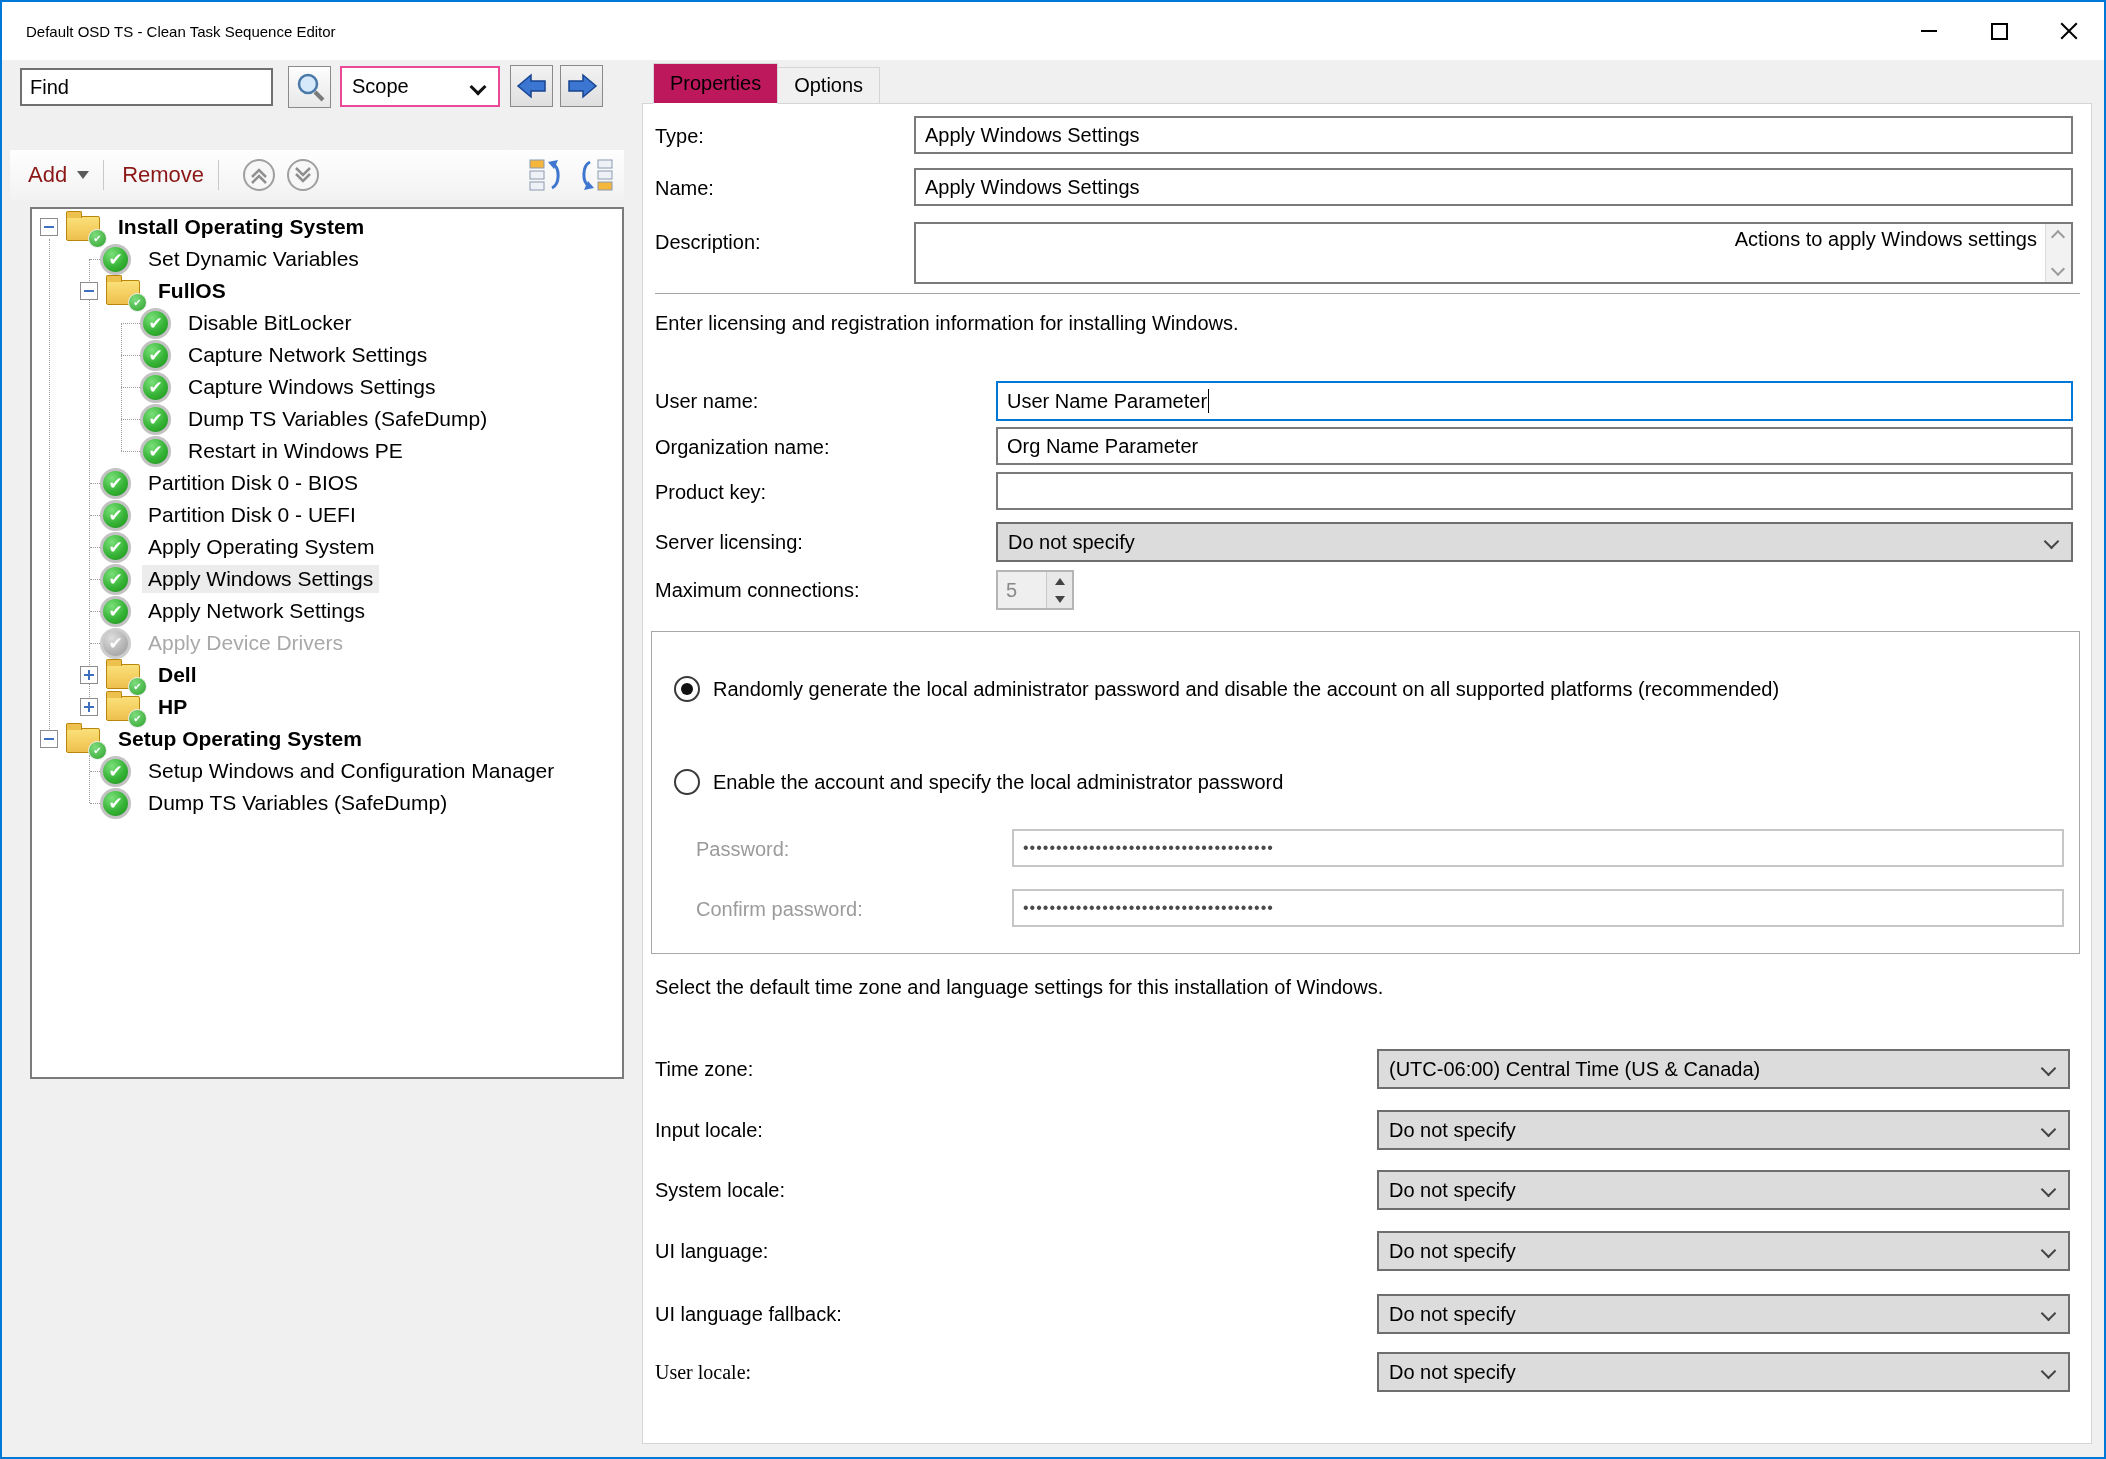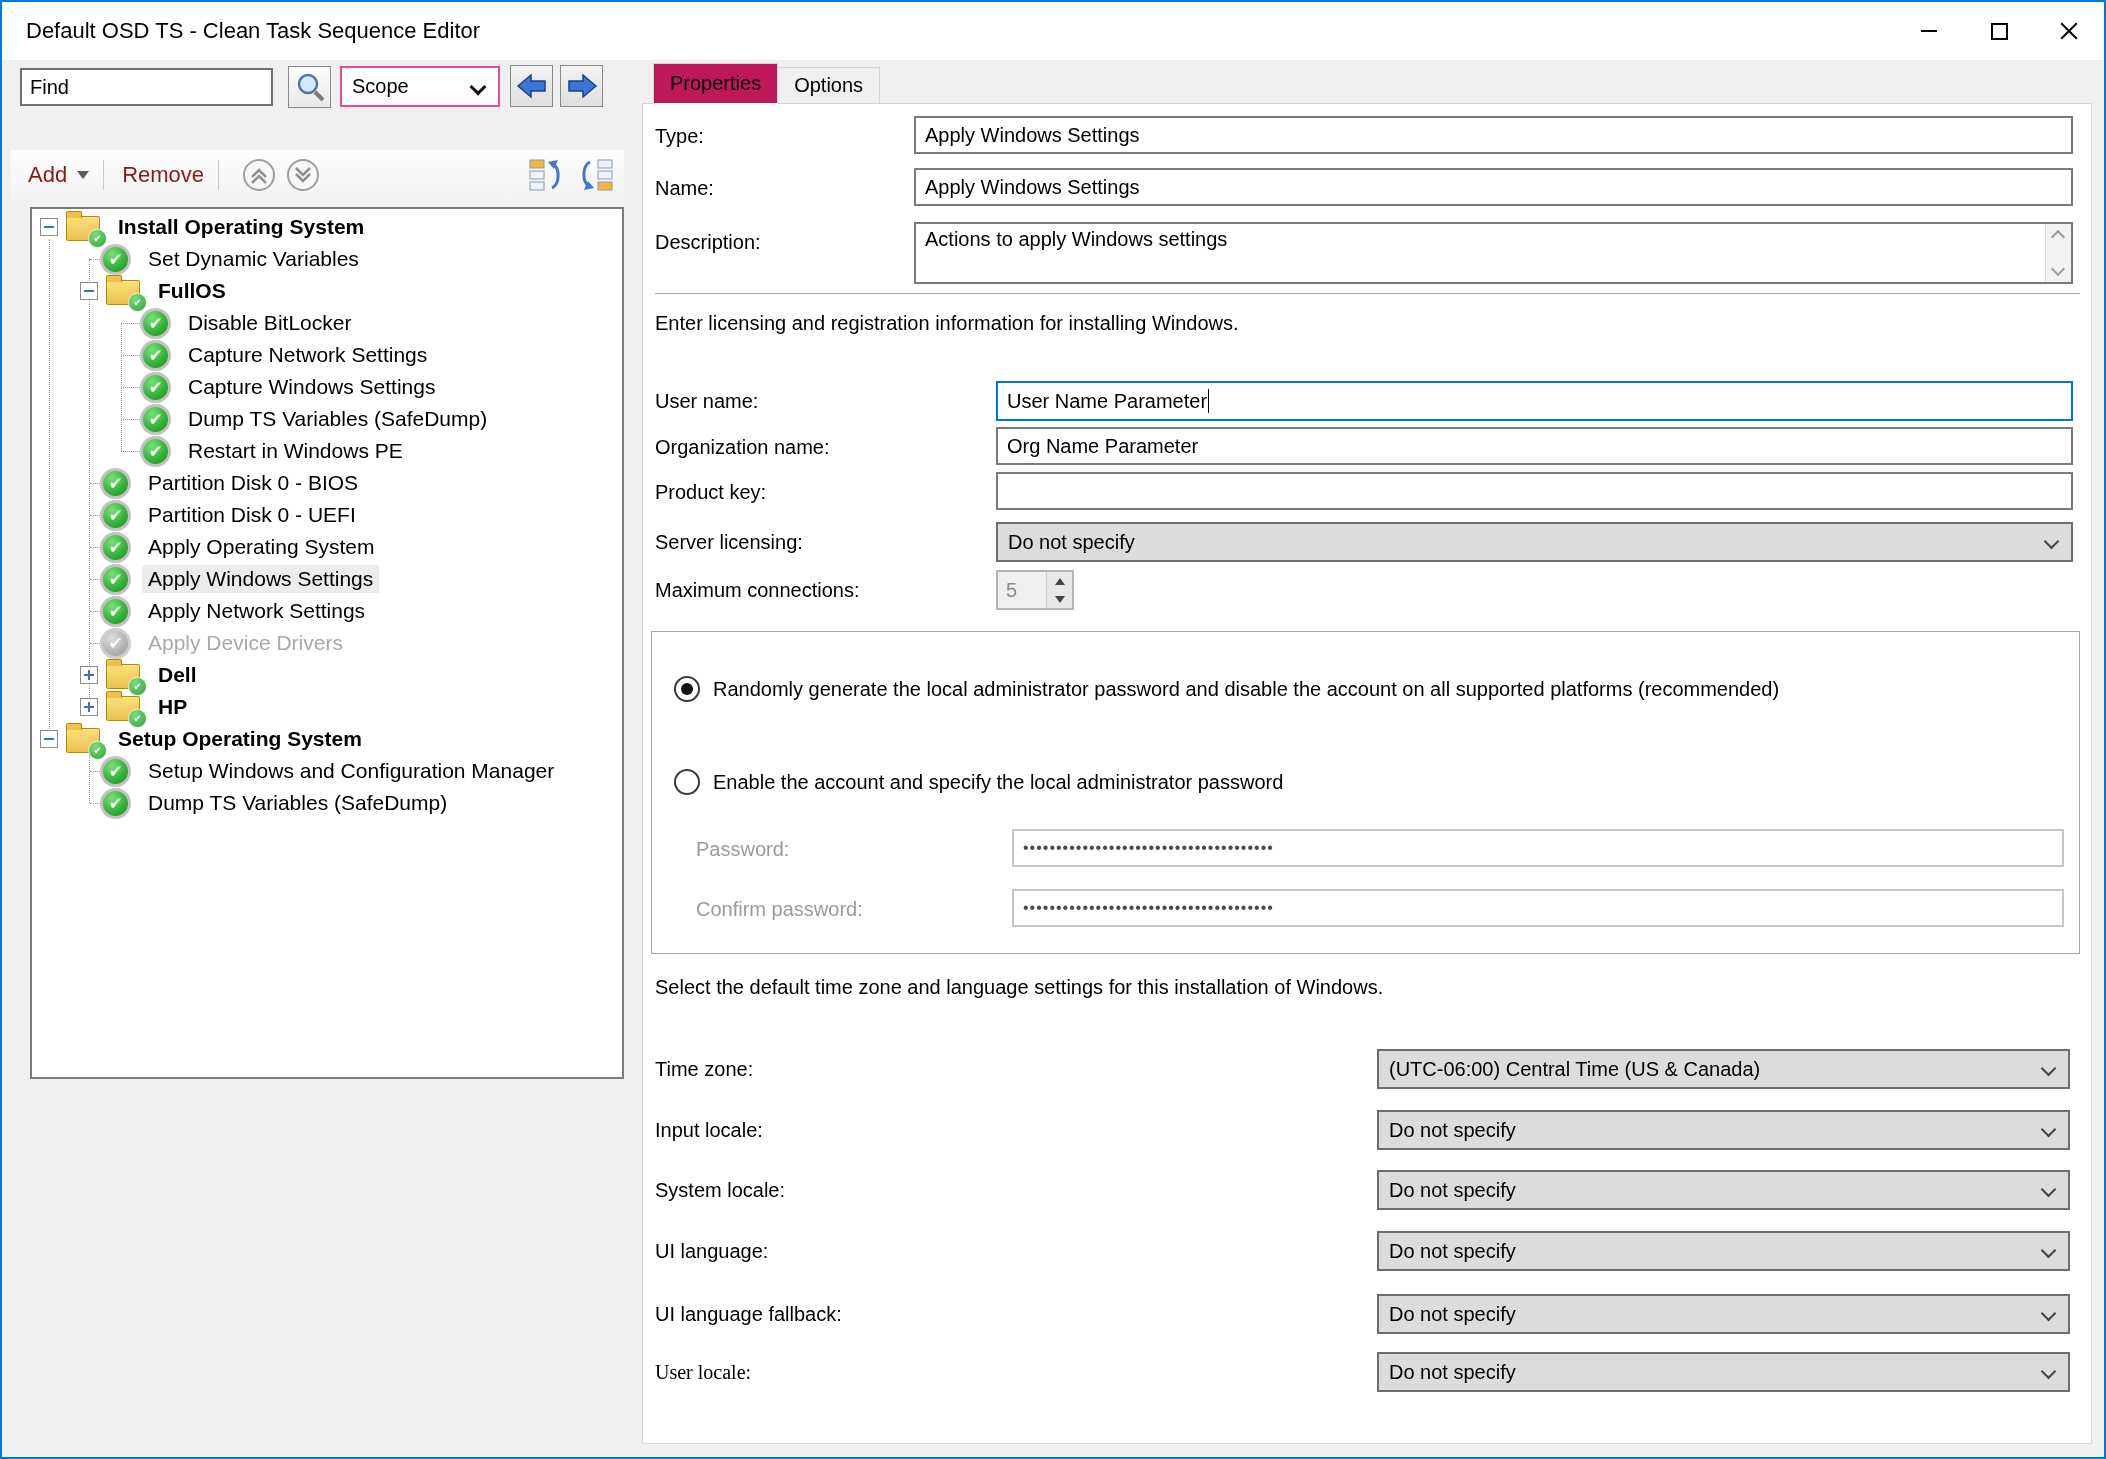--- a/index.html
+++ b/index.html
@@ -1,20 +1,20 @@
 <!DOCTYPE html>
 <html><head>
 <meta charset="utf-8">
 <style>
   html,body{margin:0;padding:0;background:#cfcfcf;font-family:"Liberation Sans","DejaVu Sans",sans-serif;}
   *{box-sizing:border-box;}
   .window{position:relative;width:2106px;height:1459px;background:#f0f0f0;border:2px solid #0078d7;overflow:hidden;}
   
   .titlebar{position:absolute;left:0;top:0;width:100%;height:58px;background:#ffffff;display:flex;align-items:center;}
-  .title-text{margin-left:24px;font-size:22px;color:#000;}
+  .title-text{margin-left:24px;font-size:15px;color:#000;}
   .win-controls{margin-left:auto;display:flex;height:100%;}
   .win-btn{width:70px;height:100%;display:flex;align-items:center;justify-content:center;}
   .glyph-min{width:16px;height:2px;background:#000;}
   .glyph-max{width:17px;height:17px;border:2px solid #000;}
   .glyph-close{position:relative;width:20px;height:20px;}
   .glyph-close::before,.glyph-close::after{content:"";position:absolute;left:-1px;top:9px;width:22px;height:2px;background:#000;}
   .glyph-close::before{transform:rotate(45deg);}
   .glyph-close::after{transform:rotate(-45deg);}
   
   .find-input{position:absolute;left:18px;top:66px;width:253px;height:38px;border:2px solid #707070;background:#fff;font-size:20px;padding:0 8px;font-family:inherit;color:#000;}
@@ -60,21 +60,21 @@
   .tab-idle{background:#f0f0f0;height:37px;margin-top:4px;border-left:none;}
   .prop-page{position:absolute;left:640px;top:101px;width:1450px;height:1341px;background:#fff;border:1px solid #d5d5d5;z-index:2;}
   .plabel{position:absolute;left:12px;font-size:20px;color:#000;display:flex;align-items:center;height:40px;white-space:nowrap;}
   .plabel.gray{color:#9b9b9b;}
   .tfield{position:absolute;background:#fff;border:2px solid #7a7a7a;font-size:20px;display:flex;align-items:center;padding:0 9px;white-space:nowrap;overflow:hidden;}
   .tfield.focus{border-color:#0078d7;}
   .tfield.soft{border-color:#c6c6c6;color:#4a4a4a;letter-spacing:1px;font-size:16px;}
   .caret{width:1px;height:24px;background:#000;margin-left:1px;}
   .combo{position:absolute;background:#dcdcdc;border:2px solid #6e6e6e;font-size:20px;display:flex;align-items:center;padding:0 10px;}
   .combo .chev{position:absolute;right:14px;top:12px;width:11px;height:11px;border-right:2px solid #444;border-bottom:2px solid #444;}
-  .descbox{position:absolute;left:271px;top:118px;width:1159px;height:62px;background:#fff;border:2px solid #7a7a7a;font-size:20px;padding:4px 34px 0 9px;}
+  .descbox{position:absolute;left:271px;top:118px;width:1159px;height:62px;background:#fff;border:2px solid #7a7a7a;font-size:20px;padding:4px 34px 0 9px;text-align:right;}
   .vscroll{position:absolute;right:0;top:0;width:26px;height:100%;background:#f2f2f2;border-left:1px solid #dcdcdc;}
   .sc-chev{position:absolute;left:7px;width:10px;height:10px;border-right:2px solid #9a9a9a;border-bottom:2px solid #9a9a9a;}
   .sc-up{top:8px;transform:rotate(-135deg);} .sc-dn{bottom:8px;transform:rotate(45deg);}
   .separator{position:absolute;left:12px;width:1425px;height:2px;border-top:1px solid #a5a5a5;border-bottom:1px solid #fff;}
   .intro{position:absolute;left:12px;font-size:20px;color:#000;white-space:nowrap;}
   .spinner{position:absolute;left:353px;top:466px;width:78px;height:40px;border:2px solid #b5b5b5;background:#efefef;display:flex;}
   .spin-val{flex:1;display:flex;align-items:center;padding-left:8px;font-size:20px;color:#8a8a8a;}
   .spin-btns{width:26px;display:flex;flex-direction:column;border-left:1px solid #c9c9c9;}
   .spin-b{flex:1;background:#e8e8e8;display:flex;align-items:center;justify-content:center;}
   .tri-up{width:0;height:0;border-left:5px solid transparent;border-right:5px solid transparent;border-bottom:7px solid #444;}

